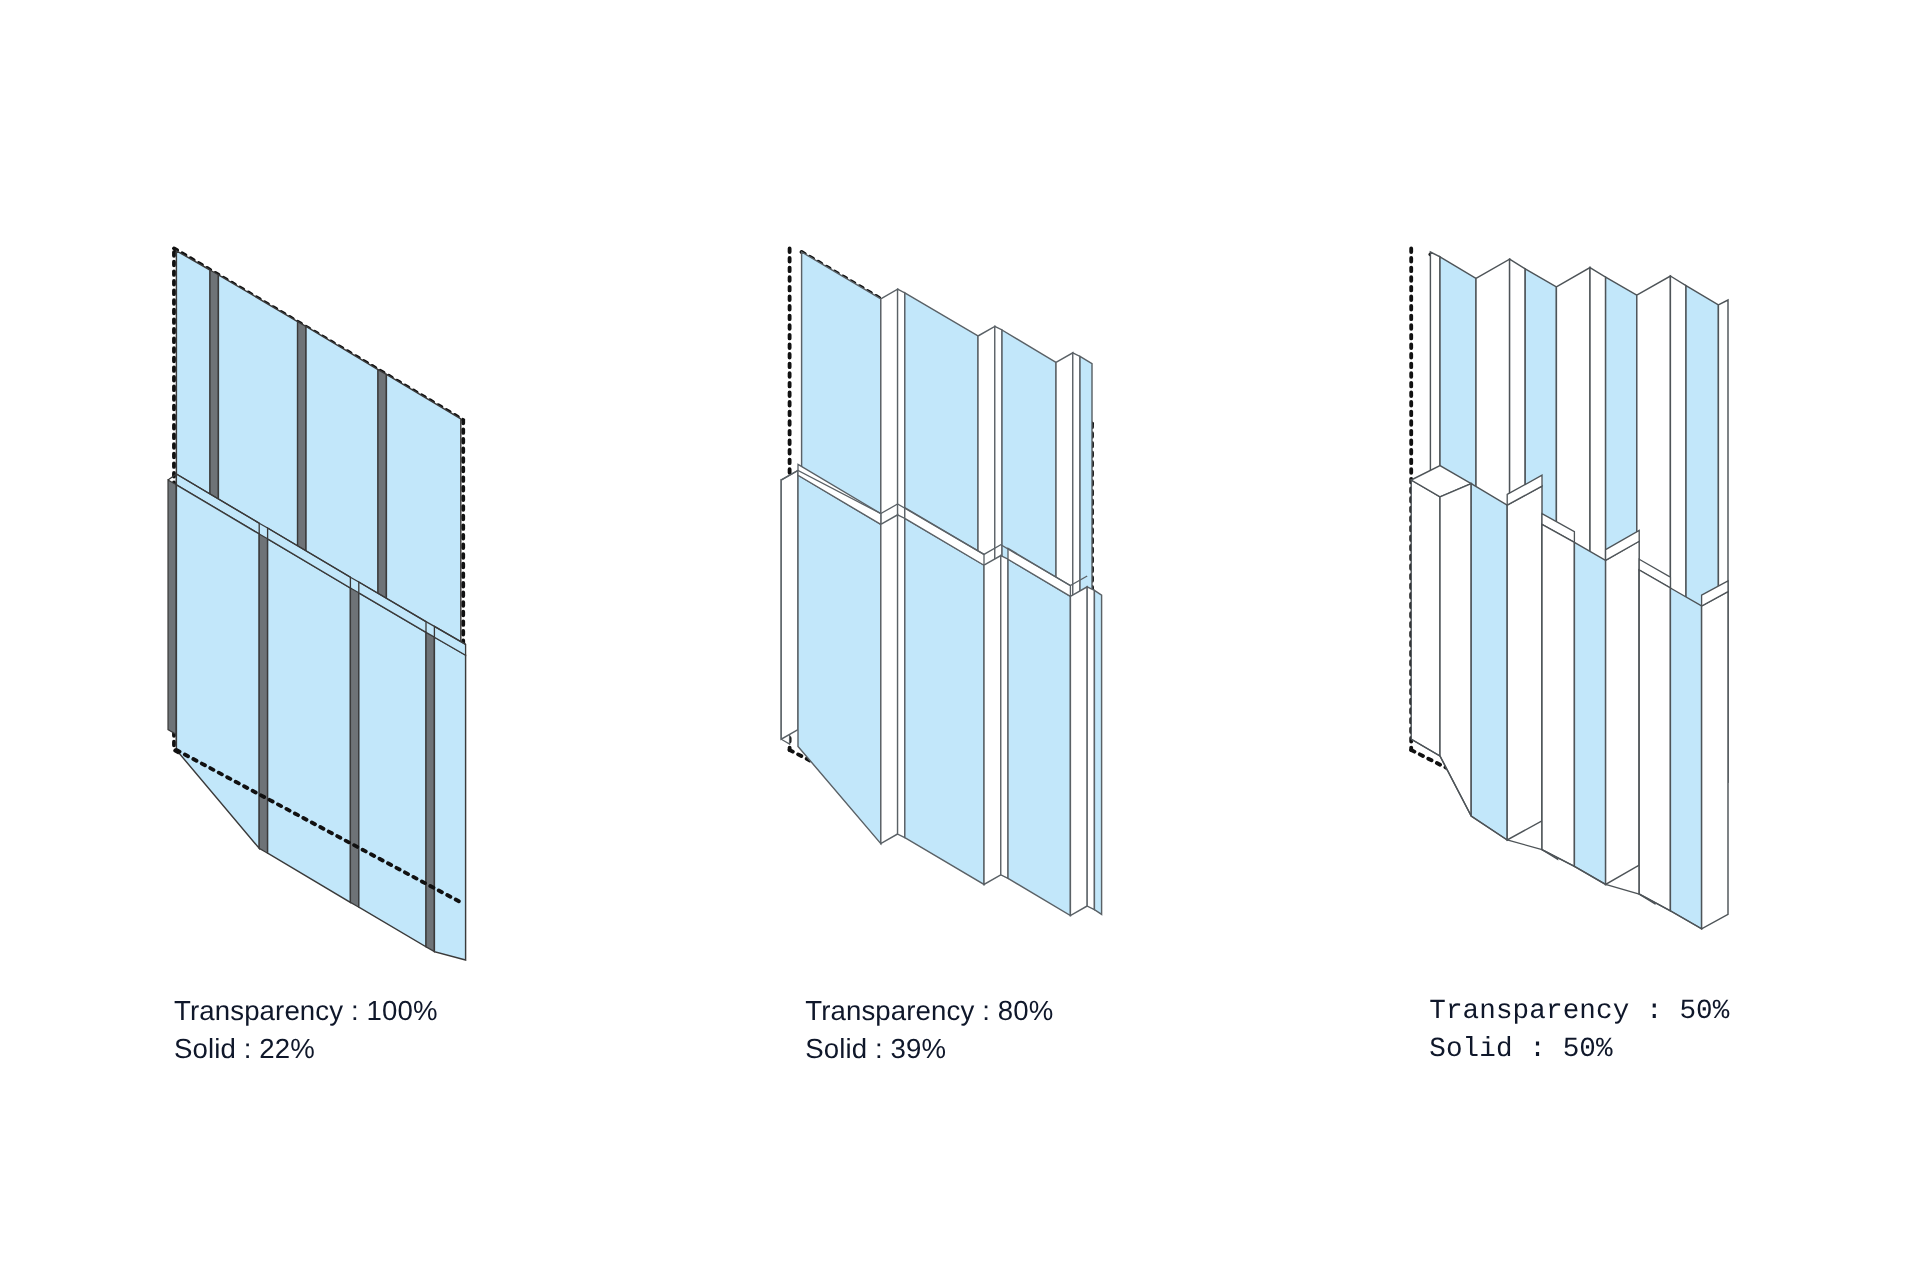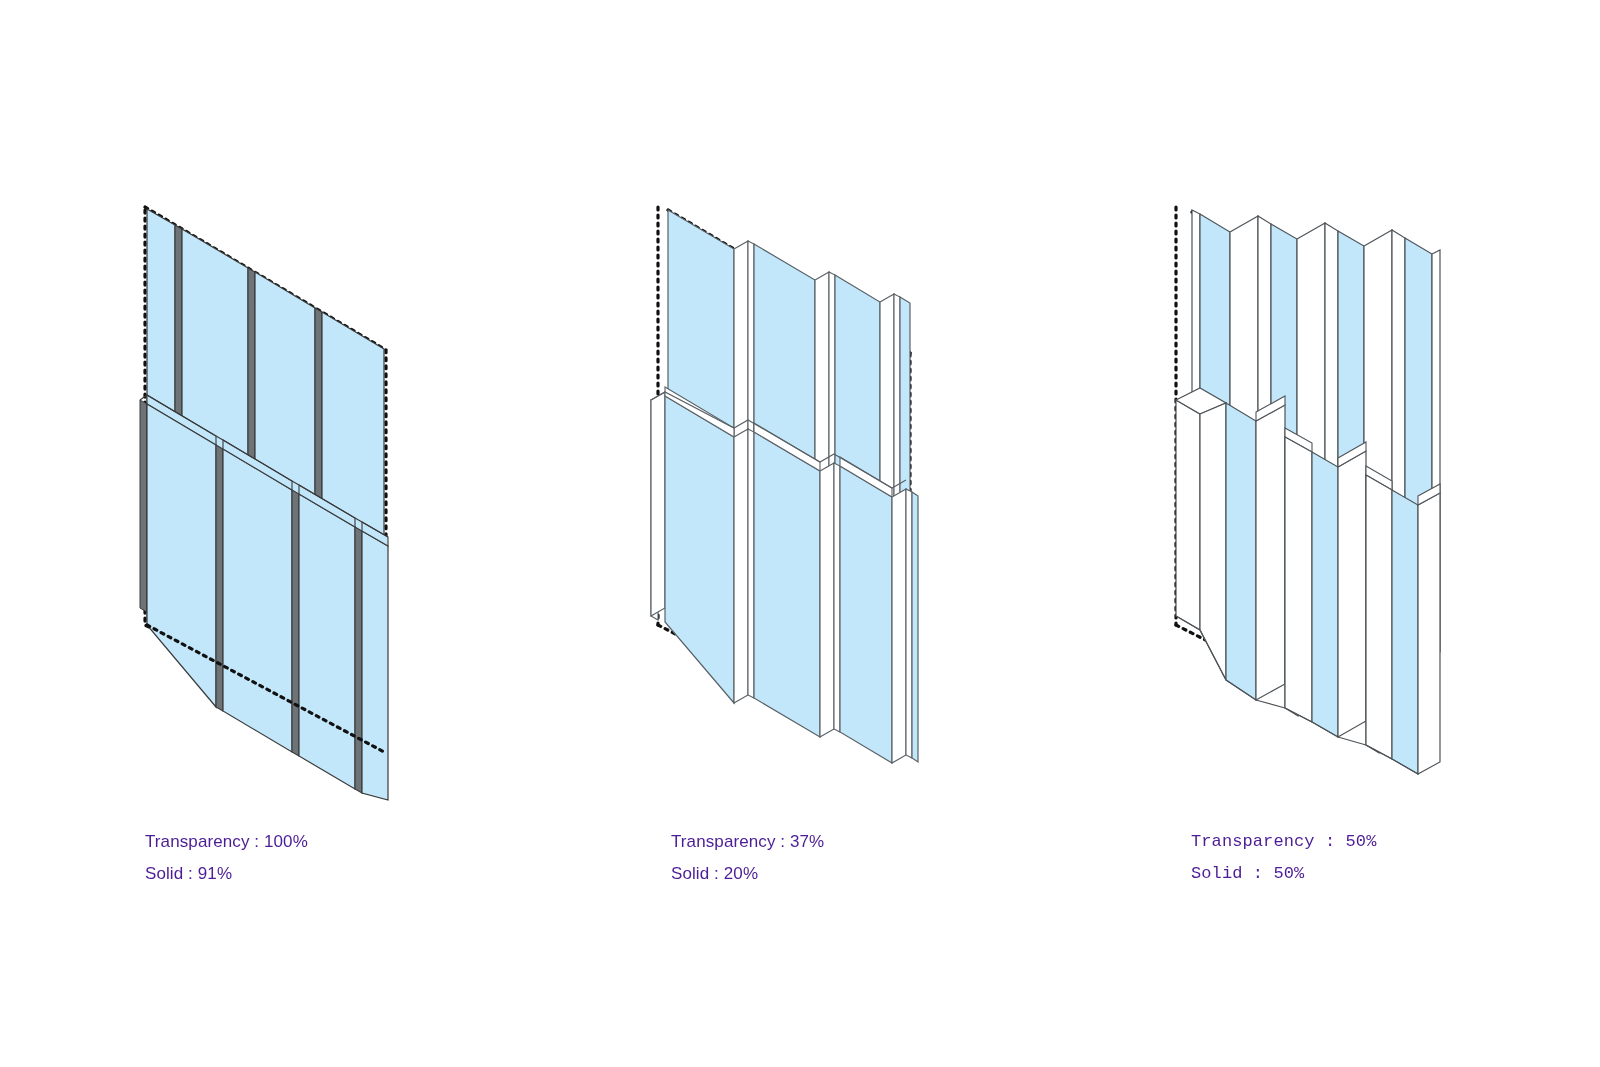--- a/index.html
+++ b/index.html
@@ -36,22 +36,22 @@
     top: 0;
     width: 520px;
     height: 800px;
     overflow: visible;
   }
   .caption {
     position: absolute;
     left: 0;
     top: 826px;
     width: 520px;
-    color: #4c1d95;
-    font-size: 17px;
+    color: #0f172a;
+    font-size: 23px;
     line-height: 32px;
     letter-spacing: 0.1px;
   }
   #group-0 .caption { padding-left: 145px; }
   #group-1 .caption { padding-left: 151px; }
   #group-2 .caption { padding-left: 151px; }
   .caption-line { white-space: nowrap; display: block; }
 </style>
 </head>
 <body>
@@ -96,21 +96,21 @@
       <polygon points="362,531 388,546 388,800 362,793" fill="#c2e7fa" stroke="#3a3a3a" stroke-width="1.2"></polygon>
       <polygon points="362,522 388,537 388,546 362,531" fill="#c2e7fa" stroke="#3a3a3a" stroke-width="1.1"></polygon>
 
       <polyline points="140,400 147,395 216,436 223,440 292,481 299,485 355,518 362,522 388,537" fill="none" stroke="#3a3a3a" stroke-width="1.1"></polyline>
 
       <polyline points="147,625 386,753" fill="none" stroke="#111111" stroke-width="3.2" stroke-dasharray="3,5" stroke-linecap="round"></polyline>
     </svg>
 
     <div class="caption">
       <span class="caption-line">Transparency : 100%</span>
-      <span class="caption-line">Solid : 91%</span>
+      <span class="caption-line">Solid : 22%</span>
     </div>
   </div>
 
   <div class="panel-group" id="group-1">
     <svg class="diagram-svg" viewBox="0 0 520 800">
 
       <polyline points="138,207 138,625" fill="none" stroke="#111111" stroke-width="3.2" stroke-dasharray="3,5" stroke-linecap="round"></polyline>
       <polyline points="148,210 390,353" fill="none" stroke="#111111" stroke-width="3.2" stroke-dasharray="3,5" stroke-linecap="round"></polyline>
       <polyline points="390,353 390,753" fill="none" stroke="#111111" stroke-width="3.2" stroke-dasharray="3,5" stroke-linecap="round"></polyline>
       <polyline points="138,625 386,753" fill="none" stroke="#111111" stroke-width="3.2" stroke-dasharray="3,5" stroke-linecap="round"></polyline>
@@ -147,22 +147,22 @@
       <polygon points="320,457 372,488 372,497 320,466" fill="#ffffff" stroke="#5a6166" stroke-width="1.1"></polygon>
       <polygon points="372,497 386,489 386,755 372,763" fill="#ffffff" stroke="#5a6166" stroke-width="1.2"></polygon>
       <polygon points="386,489 392,492 392,758 386,755" fill="#ffffff" stroke="#5a6166" stroke-width="1.1"></polygon>
 
       <polygon points="392,492 398,496 398,762 392,758" fill="#c2e7fa" stroke="#5a6166" stroke-width="1.2"></polygon>
 
       <polyline points="131,400 145,392 214,428 228,420 300,462 314,454 372,488 386,480" fill="none" stroke="#5a6166" stroke-width="1.1"></polyline>
     </svg>
 
     <div class="caption">
-      <span class="caption-line">Transparency : 37%</span>
-      <span class="caption-line">Solid : 20%</span>
+      <span class="caption-line">Transparency : 80%</span>
+      <span class="caption-line">Solid : 39%</span>
     </div>
   </div>
 
   <div class="panel-group" id="group-2">
     <svg class="diagram-svg" viewBox="0 0 520 800">
 
       <polyline points="136,207 136,625" fill="none" stroke="#111111" stroke-width="3.2" stroke-dasharray="3,5" stroke-linecap="round"></polyline>
       <polyline points="152,212 392,353" fill="none" stroke="#111111" stroke-width="3.2" stroke-dasharray="3,5" stroke-linecap="round"></polyline>
       <polyline points="392,353 392,753" fill="none" stroke="#111111" stroke-width="3.2" stroke-dasharray="3,5" stroke-linecap="round"></polyline>
       <polyline points="136,625 388,753" fill="none" stroke="#111111" stroke-width="3.2" stroke-dasharray="3,5" stroke-linecap="round"></polyline>

